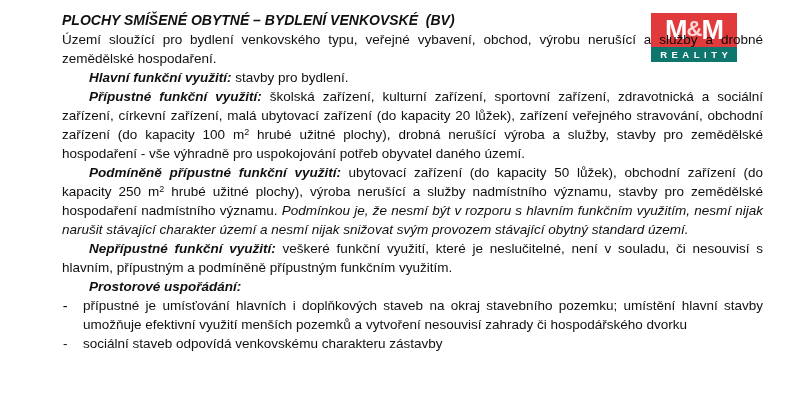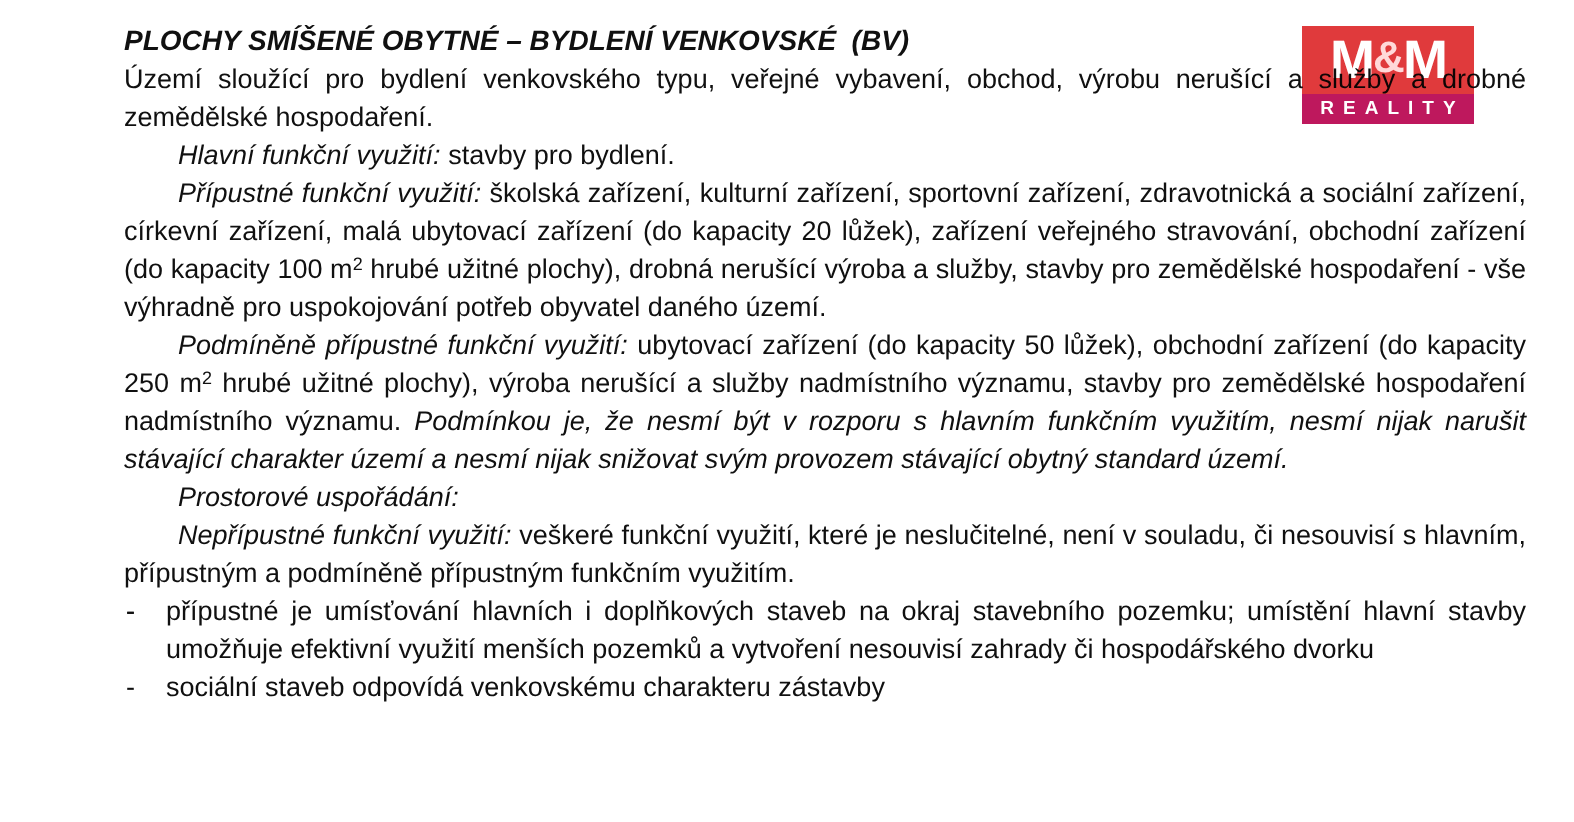--- a/index.html
+++ b/index.html
@@ -25,21 +25,21 @@
   }
   .doc-title{
     font-weight:bold;
     font-style:italic;
     font-size:14px;
     white-space:pre-wrap;
     text-align:left;
   }
   .para{margin:0;}
   .para.indent{text-indent:27px;}
-  .run-bi{font-weight:normal;font-style:italic;}
+  .run-bi{font-weight:bold;font-style:italic;}
   .run-i{font-style:italic;margin-top:32px;}
   sup.run-sup{font-size:9px;line-height:0;vertical-align:4px;}
   .bullet{
     position:relative;
     padding-left:21px;
   }
   .bmark{
     position:absolute;
     left:1px;top:0;
   }
@@ -79,34 +79,34 @@
 
 <div class="page">
 
   <div class="content">
     <div class="doc-title">PLOCHY SMÍŠENÉ OBYTNÉ – BYDLENÍ VENKOVSKÉ  (BV)</div>
     <div>
         <div class="para"><span>Území sloužící pro bydlení venkovského typu, veřejné vybavení, obchod, výrobu nerušící a služby a drobné zemědělské hospodaření.</span></div>
         <div class="para indent"><span class="run-bi">Hlavní funkční využití:</span><span> stavby pro bydlení.</span></div>
         <div class="para indent"><span class="run-bi">Přípustné funkční využití:</span><span> školská zařízení, kulturní zařízení, sportovní zařízení, zdravotnická a sociální zařízení, církevní zařízení, malá ubytovací zařízení (do kapacity 20 lůžek), zařízení veřejného stravování, obchodní zařízení (do kapacity 100 m</span><sup class="run-sup">2</sup><span> hrubé užitné plochy), drobná nerušící výroba a služby, stavby pro zemědělské hospodaření - vše výhradně pro uspokojování potřeb obyvatel daného území.</span></div>
         <div class="para indent"><span class="run-bi">Podmíněně přípustné funkční využití:</span><span> ubytovací zařízení (do kapacity 50 lůžek), obchodní zařízení (do kapacity 250 m</span><sup class="run-sup">2</sup><span> hrubé užitné plochy), výroba nerušící a služby nadmístního významu, stavby pro zemědělské hospodaření nadmístního významu. </span><span class="run-i">Podmínkou je, že nesmí být v rozporu s hlavním funkčním využitím, nesmí nijak narušit stávající charakter území a nesmí nijak snižovat svým provozem stávající obytný standard území.</span></div>
+        <div class="para indent"><span class="run-bi">Nepřípustné funkční využití:</span><span> veškeré funkční využití, které je neslučitelné, není v souladu, či nesouvisí s hlavním, přípustným a podmíněně přípustným funkčním využitím.</span></div>
         <div class="para indent"><span class="run-bi">Prostorové uspořádání:</span></div>
-        <div class="para indent"><span class="run-bi">Nepřípustné funkční využití:</span><span> veškeré funkční využití, které je neslučitelné, není v souladu, či nesouvisí s hlavním, přípustným a podmíněně přípustným funkčním využitím.</span></div>
       </div>
     <div>
         <div class="bullet"><span class="bmark">-</span></div>
         <div class="bullet"><span class="bmark">-</span><span>přípustné je umísťování hlavních i doplňkových staveb na okraj stavebního pozemku; umístění hlavní stavby umožňuje efektivní využití menších pozemků a vytvoření nesouvisí zahrady či hospodářského dvorku</span></div>
         <div class="bullet"><span class="bmark">-</span><span>sociální staveb odpovídá venkovskému charakteru zástavby</span></div>
       </div>
   </div>
 
   <div class="logo">
     <div class="logo-top" style="background: rgb(224, 58, 60);">
       <span>M</span>
         <span class="amp">&amp;</span>
         <span>M</span>
     </div>
-    <div class="logo-bottom" style="background: #be185d;">
+    <div class="logo-bottom" style="background: #0f766e;">
       <span>REALITY</span>
     </div>
   </div>
 
 </div>
 
 </body></html>

